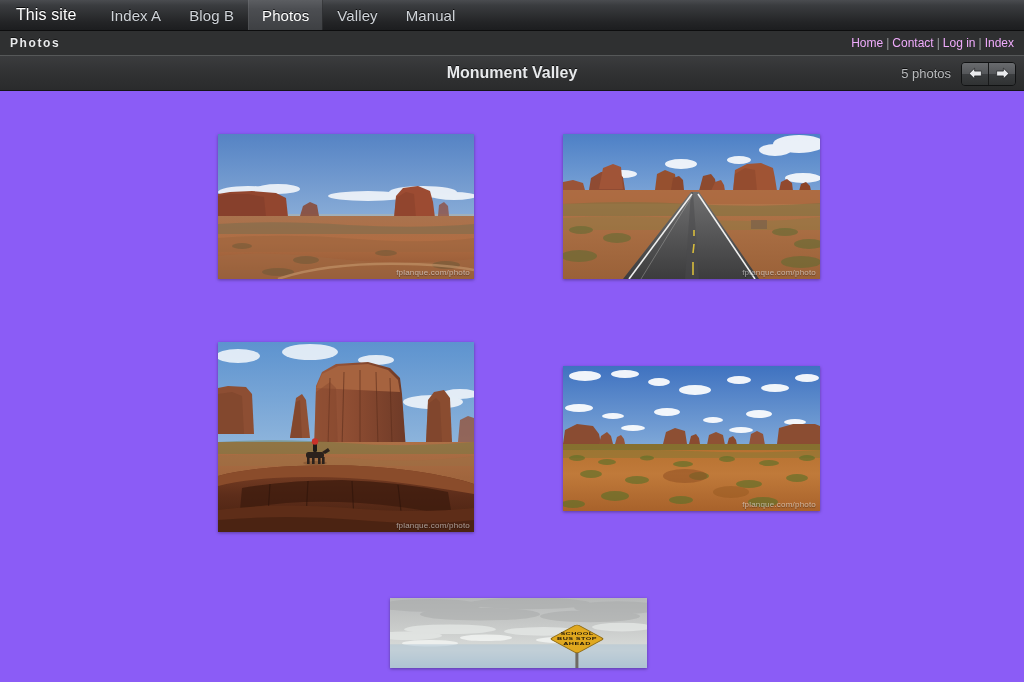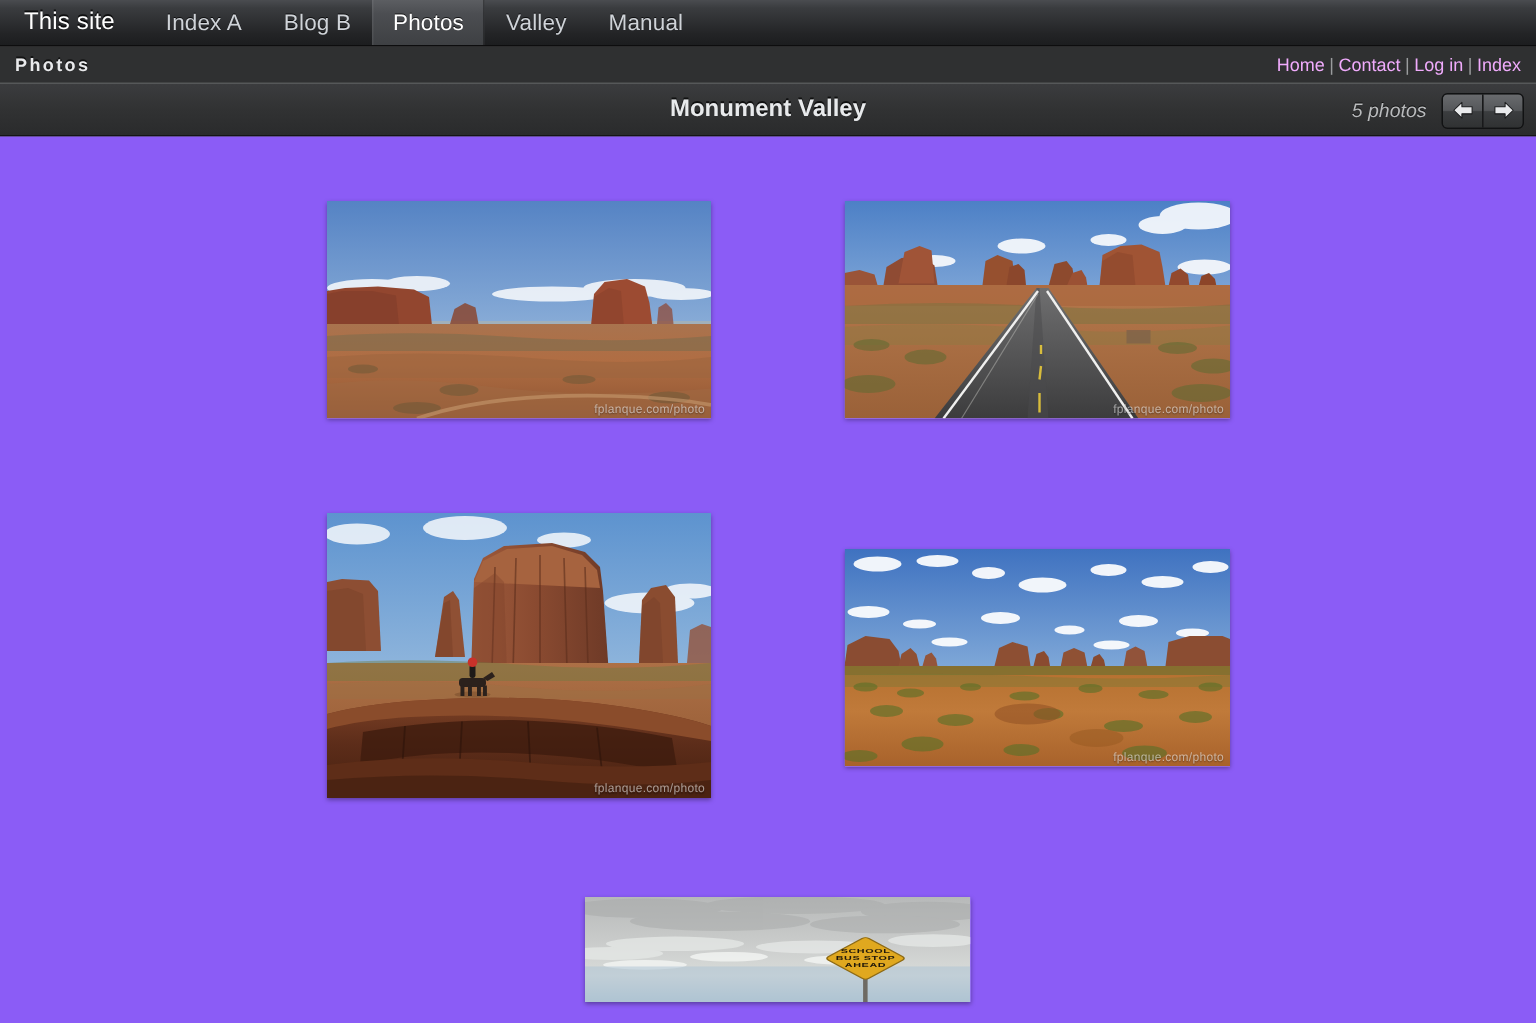--- a/index.html
+++ b/index.html
@@ -141,21 +141,20 @@
     top: 0;
     height: 35px;
     display: flex;
     align-items: center;
     gap: 10px;
   }
   .photo-count {
     color: #b9bbbd;
     font-size: 13px;
     text-shadow: 0 -1px 0 rgba(0,0,0,0.7);
-    font-style: italic;
   }
   .navbtns {
     display: flex;
     border: 1px solid #111213;
     border-radius: 4px;
     overflow: hidden;
     box-shadow: inset 0 1px 0 rgba(255,255,255,0.12);
   }
   .navbtn {
     width: 26px;

